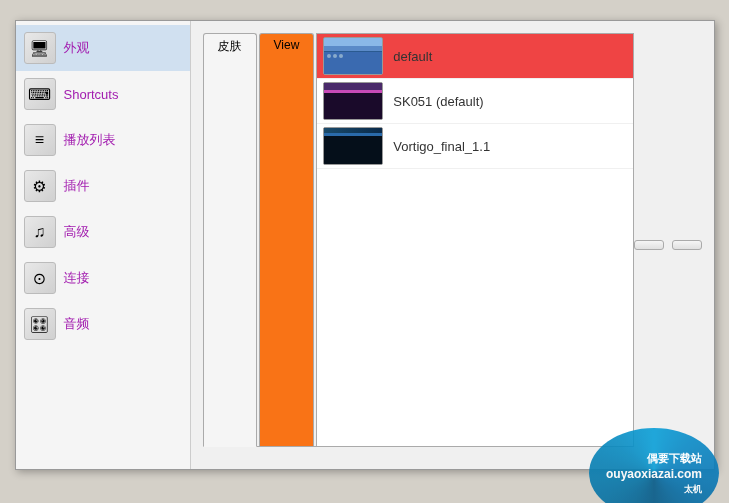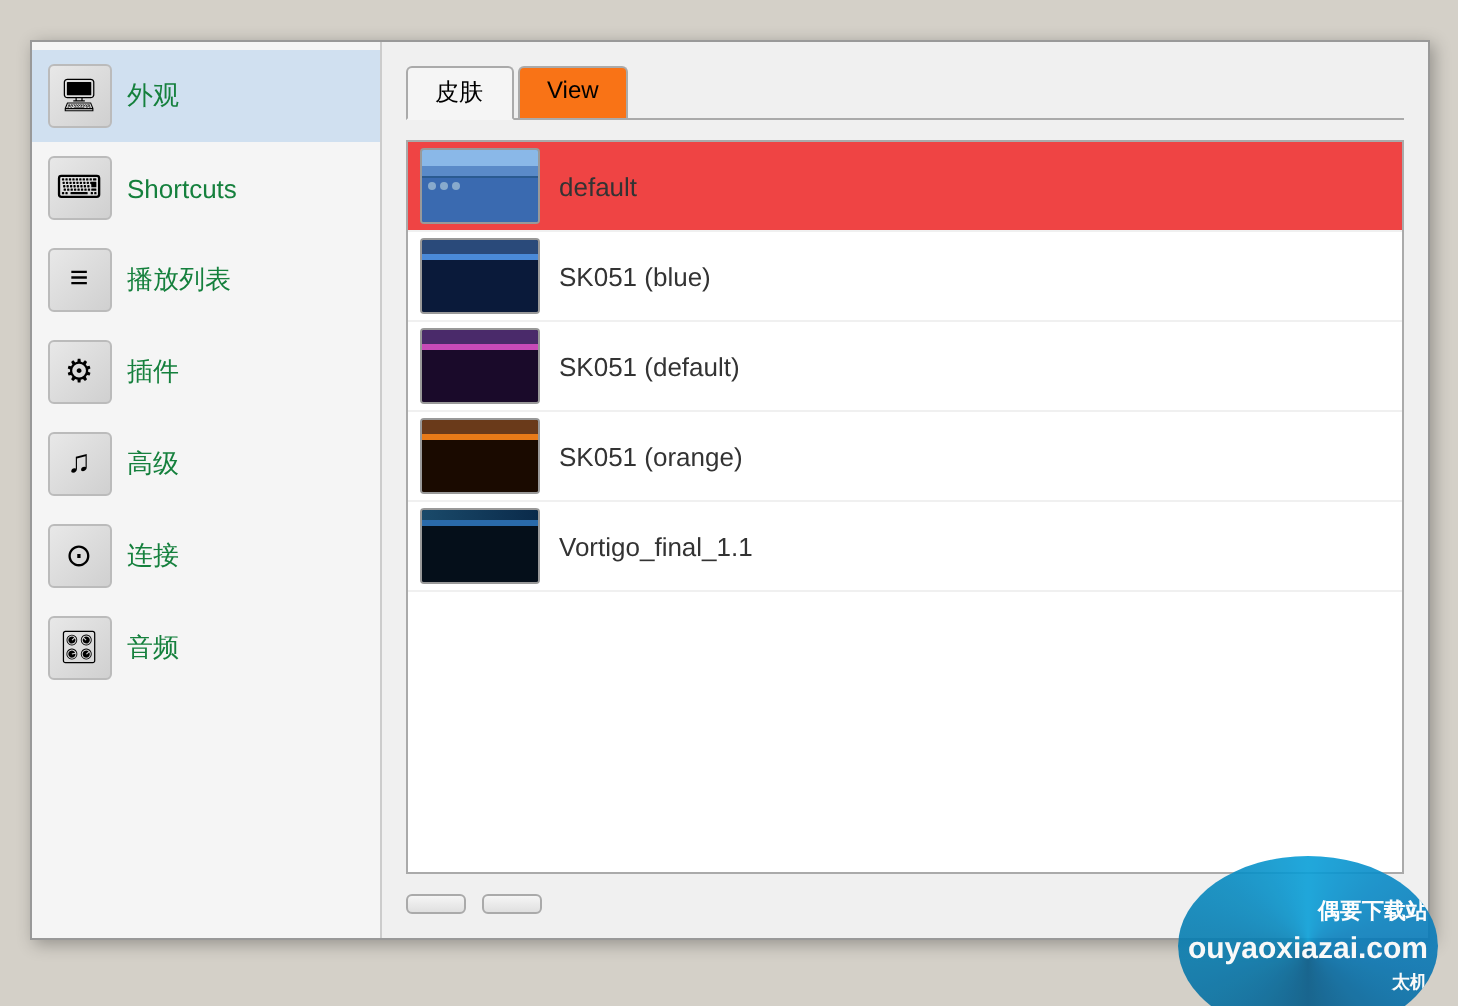--- a/index.html
+++ b/index.html
@@ -58,30 +58,29 @@
       align-items: center;
       justify-content: center;
       border: 1px solid #bbb;
       background: linear-gradient(135deg, #e8e8e8, #d0d0d0);
       border-radius: 3px;
       font-size: 16px;
     }
 
     .sidebar-label {
       font-size: 13px;
-      color: #15803d;
+      color: #a21caf;
     }
 
     
     .main-content {
       flex: 1;
       padding: 12px;
       background: #f0f0f0;
       display: flex;
-      flex-direction: column;
     }
 
     
     .tabs {
       display: flex;
       border-bottom: 1px solid #aaa;
       margin-bottom: 10px;
     }
 
     .tab {
@@ -272,42 +271,26 @@
                     <div class="dots">
                       <div class="dot"></div>
                       <div class="dot"></div>
                       <div class="dot"></div>
                     </div>
                   </div>
                 </div>
                 <span class="skin-name">default</span>
               </div>
               <div class="skin-item">
-                <div class="skin-thumb thumb-sk051-blue">
-                  <div class="t1"></div>
-                  <div class="tglow"></div>
-                  <div class="t2"></div>
-                </div>
-                <span class="skin-name">SK051 (blue)</span>
-              </div>
-              <div class="skin-item">
                 <div class="skin-thumb thumb-sk051-fuschia">
                   <div class="t1"></div>
                   <div class="tglow"></div>
                   <div class="t2"></div>
                 </div>
                 <span class="skin-name">SK051 (default)</span>
-              </div>
-              <div class="skin-item">
-                <div class="skin-thumb thumb-sk051-orange">
-                  <div class="t1"></div>
-                  <div class="tglow"></div>
-                  <div class="t2"></div>
-                </div>
-                <span class="skin-name">SK051 (orange)</span>
               </div>
               <div class="skin-item">
                 <div class="skin-thumb thumb-vortigo">
                   <div class="t1"></div>
                   <div class="tglow"></div>
                   <div class="t2"></div>
                 </div>
                 <span class="skin-name">Vortigo_final_1.1</span>
               </div>
             </div>
@@ -325,18 +308,18 @@
         </div>
       </div>
     </div>
 
   </div>
 
   <div style="position:absolute; bottom:5px; right:10px; width:130px; height:90px; overflow:hidden; border-radius:50%; opacity:0.9;">
     <div style="width:130px; height:130px; border-radius:50%; background: conic-gradient(#0a9fd8 0deg, #0a7ab8 90deg, #055a88 180deg, #0a9fd8 360deg); display:flex; align-items:center; justify-content:center; margin-top:-20px;">
       <div style="text-align:right; color:white; font-size:11px; font-weight:bold; line-height:1.4;">
         <div>偶要下载站</div>
-        <div style="font-size:15px;">ouyaoxiazai.com</div>
+        <div style="font-size:12px;">ouyaoxiazai.com</div>
         <div style="font-size:9px;">太机</div>
       </div>
     </div>
   </div>
 </div>
 
 </body></html>

